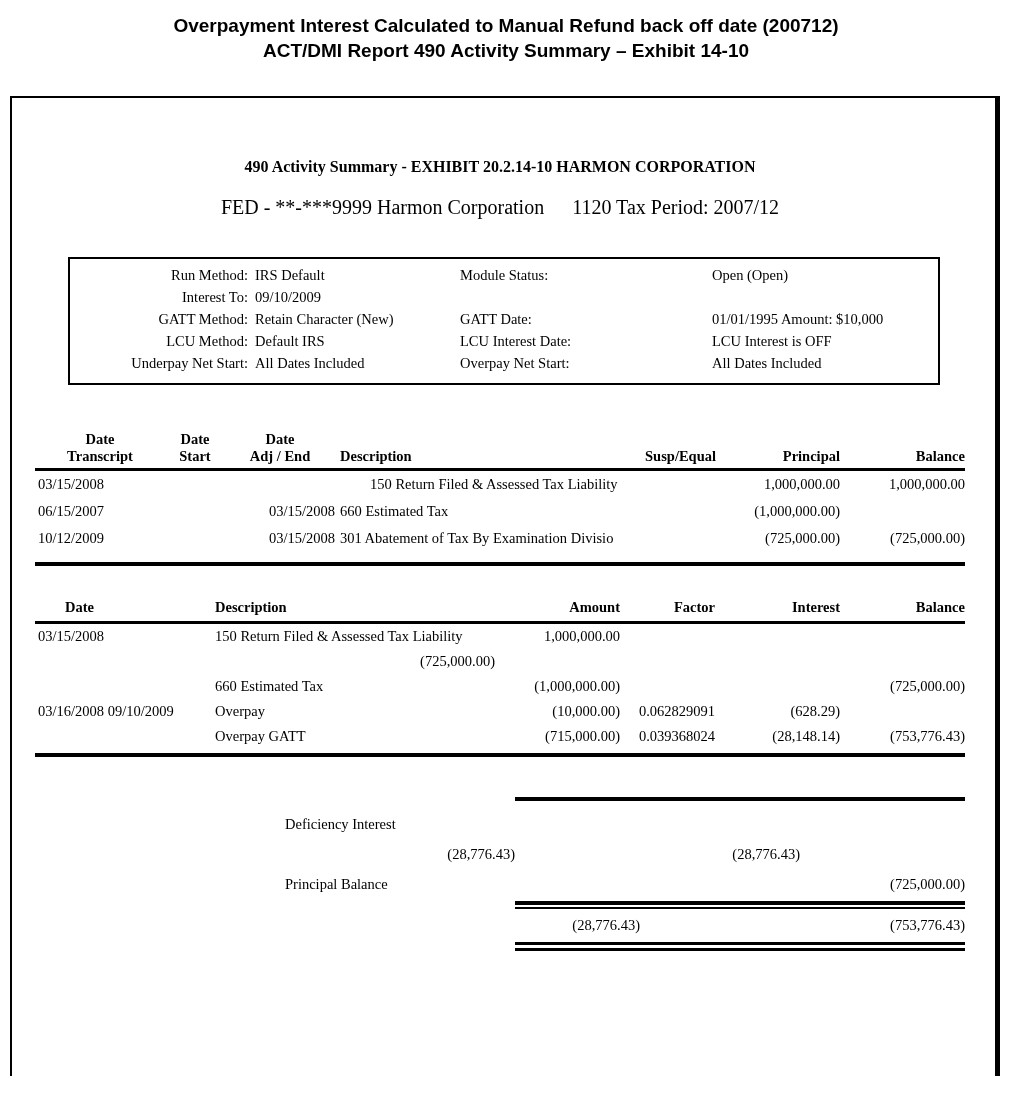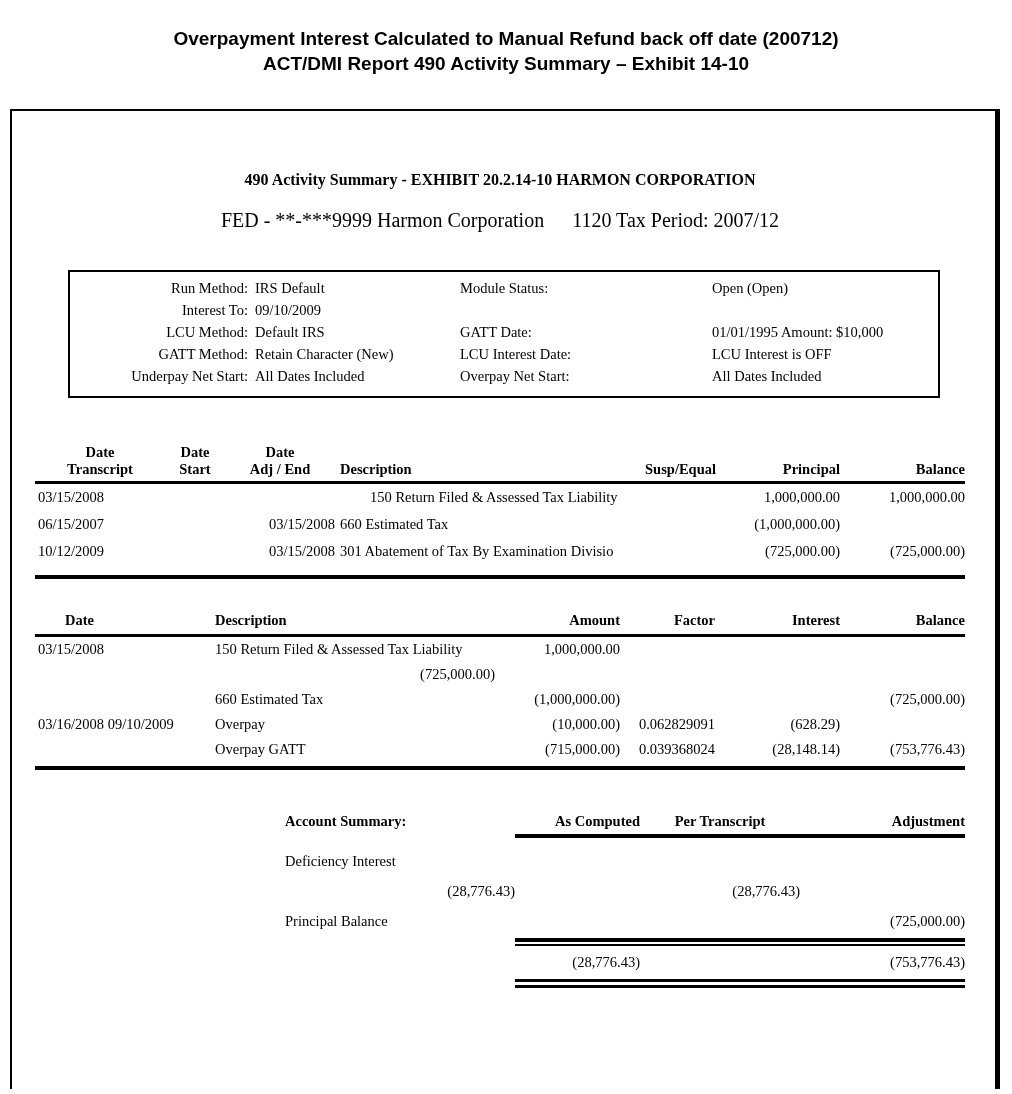--- a/index.html
+++ b/index.html
@@ -4,21 +4,21 @@
 <style>
   * { margin: 0; padding: 0; box-sizing: border-box; }
   html, body { background: #fff; }
   body {
     width: 1012px; height: 1094px;
     font-family: "Liberation Serif", serif;
     color: #000;
     overflow: hidden;
   }
   .page-title {
-    padding-top: 26px;
+    padding-top: 13px;
     text-align: center;
     font-family: "Liberation Sans", sans-serif;
     font-weight: bold;
     font-size: 19px;
     line-height: 25px;
   }
   .outer-box {
     margin: 33px 0 0 10px;
     width: 990px;
     height: 980px;
@@ -114,26 +114,26 @@
     <div class="info-col left">
       <div class="info-row">
         <span class="info-label">Run Method:</span>
         <span class="info-value">IRS Default</span>
       </div>
       <div class="info-row">
         <span class="info-label">Interest To:</span>
         <span class="info-value">09/10/2009</span>
       </div>
       <div class="info-row">
+        <span class="info-label">GATT Method:</span>
+        <span class="info-value">Retain Character (New)</span>
+      </div>
+      <div class="info-row">
         <span class="info-label">LCU Method:</span>
         <span class="info-value">Default IRS</span>
-      </div>
-      <div class="info-row">
-        <span class="info-label">GATT Method:</span>
-        <span class="info-value">Retain Character (New)</span>
       </div>
       <div class="info-row">
         <span class="info-label">Underpay Net Start:</span>
         <span class="info-value">All Dates Included</span>
       </div>
     </div>
     <div class="info-col right">
       <div class="info-row">
         <span class="info-label">Module Status:</span>
         <span class="info-value">Open (Open)</span>
@@ -255,26 +255,20 @@
       <div class="cell al">Overpay GATT</div>
       <div class="cell ar">(715,000.00)</div>
       <div class="cell ar">0.039368024</div>
       <div class="cell ar">(28,148.14)</div>
       <div class="cell ar">(753,776.43)</div>
     </div>
     <div class="rule4"></div>
   </div>
 
   <div class="acct">
-    <div class="grid-acct acct-hdr">
-      <div class="cell al">Account Summary:</div>
-      <div class="cell ar">As Computed</div>
-      <div class="cell ac">Per Transcript</div>
-      <div class="cell ar">Adjustment</div>
-    </div>
     <div class="acct-rule"></div>
 
     <div class="grid-acct acct-row first">
       <div class="cell al">Deficiency Interest</div>
       <div class="cell ar"></div>
       <div class="cell ac"></div>
       <div class="cell ar"></div>
     </div>
     <div class="grid-acct acct-row">
       <div class="cell ar">(28,776.43)</div>

